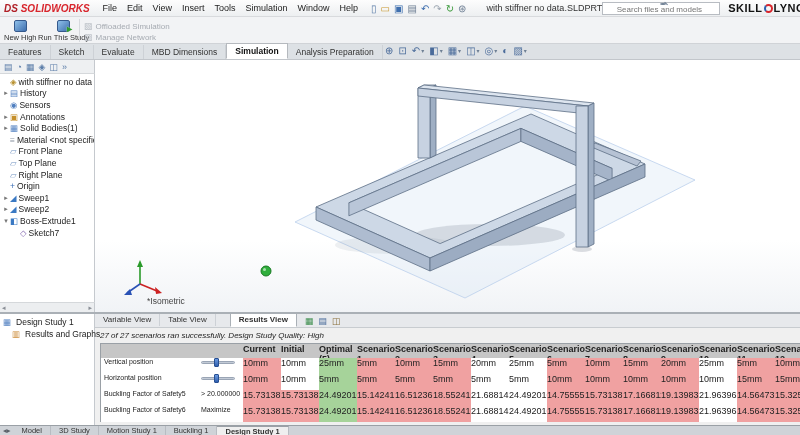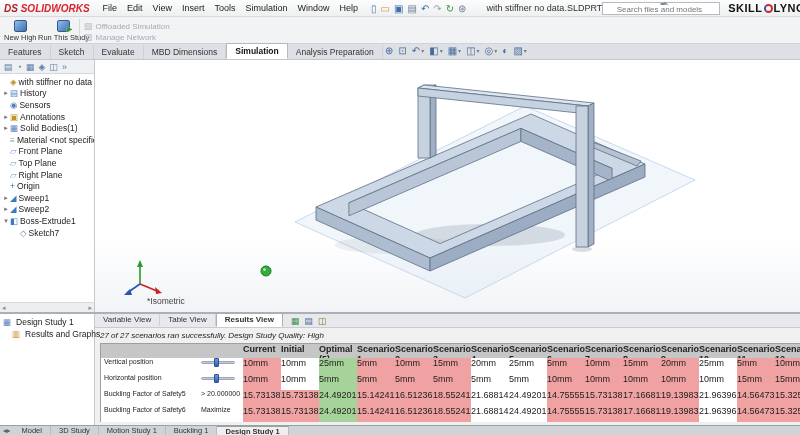--- a/index.html
+++ b/index.html
@@ -54,21 +54,21 @@
   .view-label { position:absolute; left:52px; top:236px; font-size:8.5px; color:#444; }
 
   
   .study { position:absolute; top:312px; left:0; width:800px; height:113px; background:#f0f0f0; border-top:2px solid #aab0b6; }
   .study-left { position:absolute; top:0; left:0; width:95px; height:113px; background:#fff; border-right:1px solid #c5c9ce; padding-top:2px; }
   .sl-row { display:flex; align-items:center; gap:3px; font-size:8.5px; height:12px; padding-left:3px; white-space:nowrap; }
   .sl-row.indent { padding-left:12px; }
   .study-right { position:absolute; top:0; left:95px; width:705px; height:113px; overflow:hidden; }
   .viewtabs { height:14px; display:flex; align-items:flex-end; background:#e7e9ec; border-bottom:1px solid #c8ccd0; }
   .view-tab { padding:1px 8px 2px; font-size:8px; color:#333; border-right:1px solid #cdd1d6; cursor:default; }
-  .view-tab.active { background:#fff; font-weight:bold; border:1px solid #aab0b6; border-bottom:1px solid #fff; }
+  .view-tab.active { background:#fff; font-weight:bold; border:1px solid #aab0b6; border-bottom:1px solid #fff;margin-left:14px; }
   .vt-icons { display:flex; gap:5px; margin-left:8px; align-items:center; padding-bottom:1px; }
   .vt-icon { font-size:9px; }
   .study-status { font-size:8px; color:#222; margin:3px 0 3px 5px;font-style:italic; }
 
   .tbl { display:grid; grid-template-columns:98px 44px repeat(15,38px); grid-template-rows:14px repeat(4,16px); width:712px; margin-left:5px; border-top:1px solid #9aa0a6; border-left:1px solid #9aa0a6; background:#fff; }
   .th { background:#c6c6c6; font-weight:bold; }
   .rowname { justify-content:flex-start; padding-left:3px; font-size:7px; background:#fff; }
   .goalcell { justify-content:flex-start; padding-left:2px; font-size:7px; background:#fff; }
   .c-r { background:#f0a1a1; }
   .c-w { background:#ffffff; }

